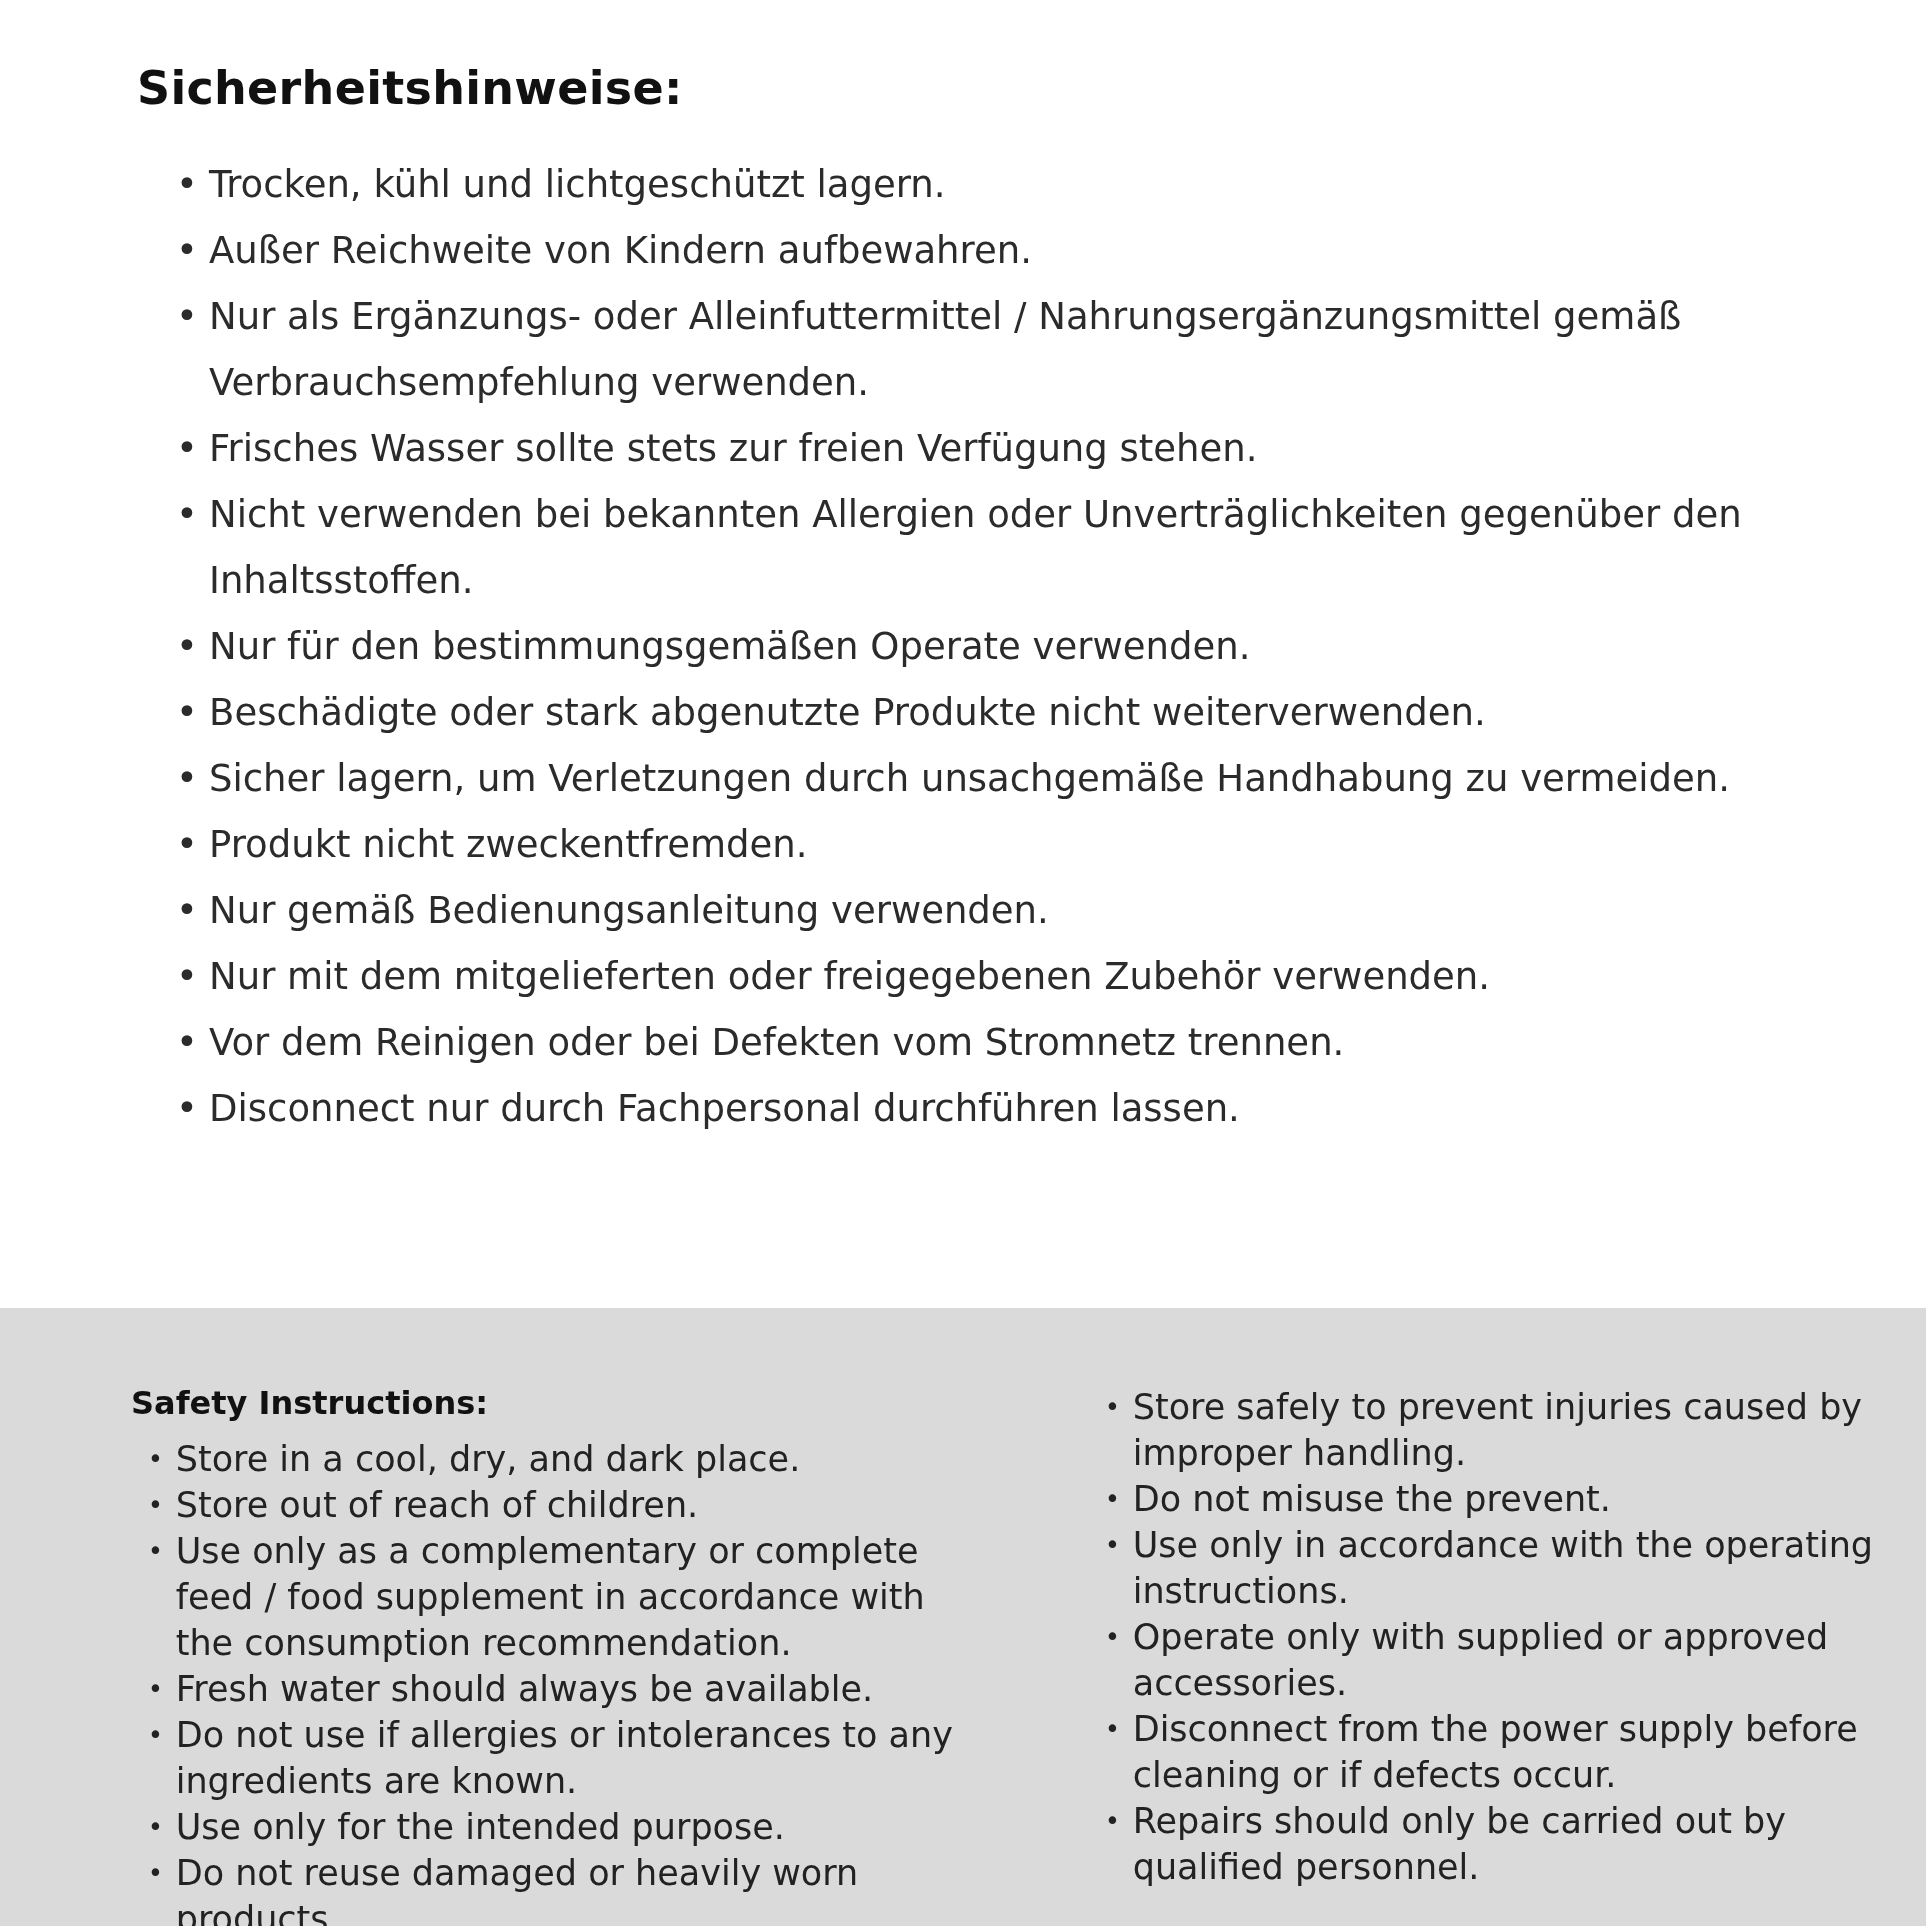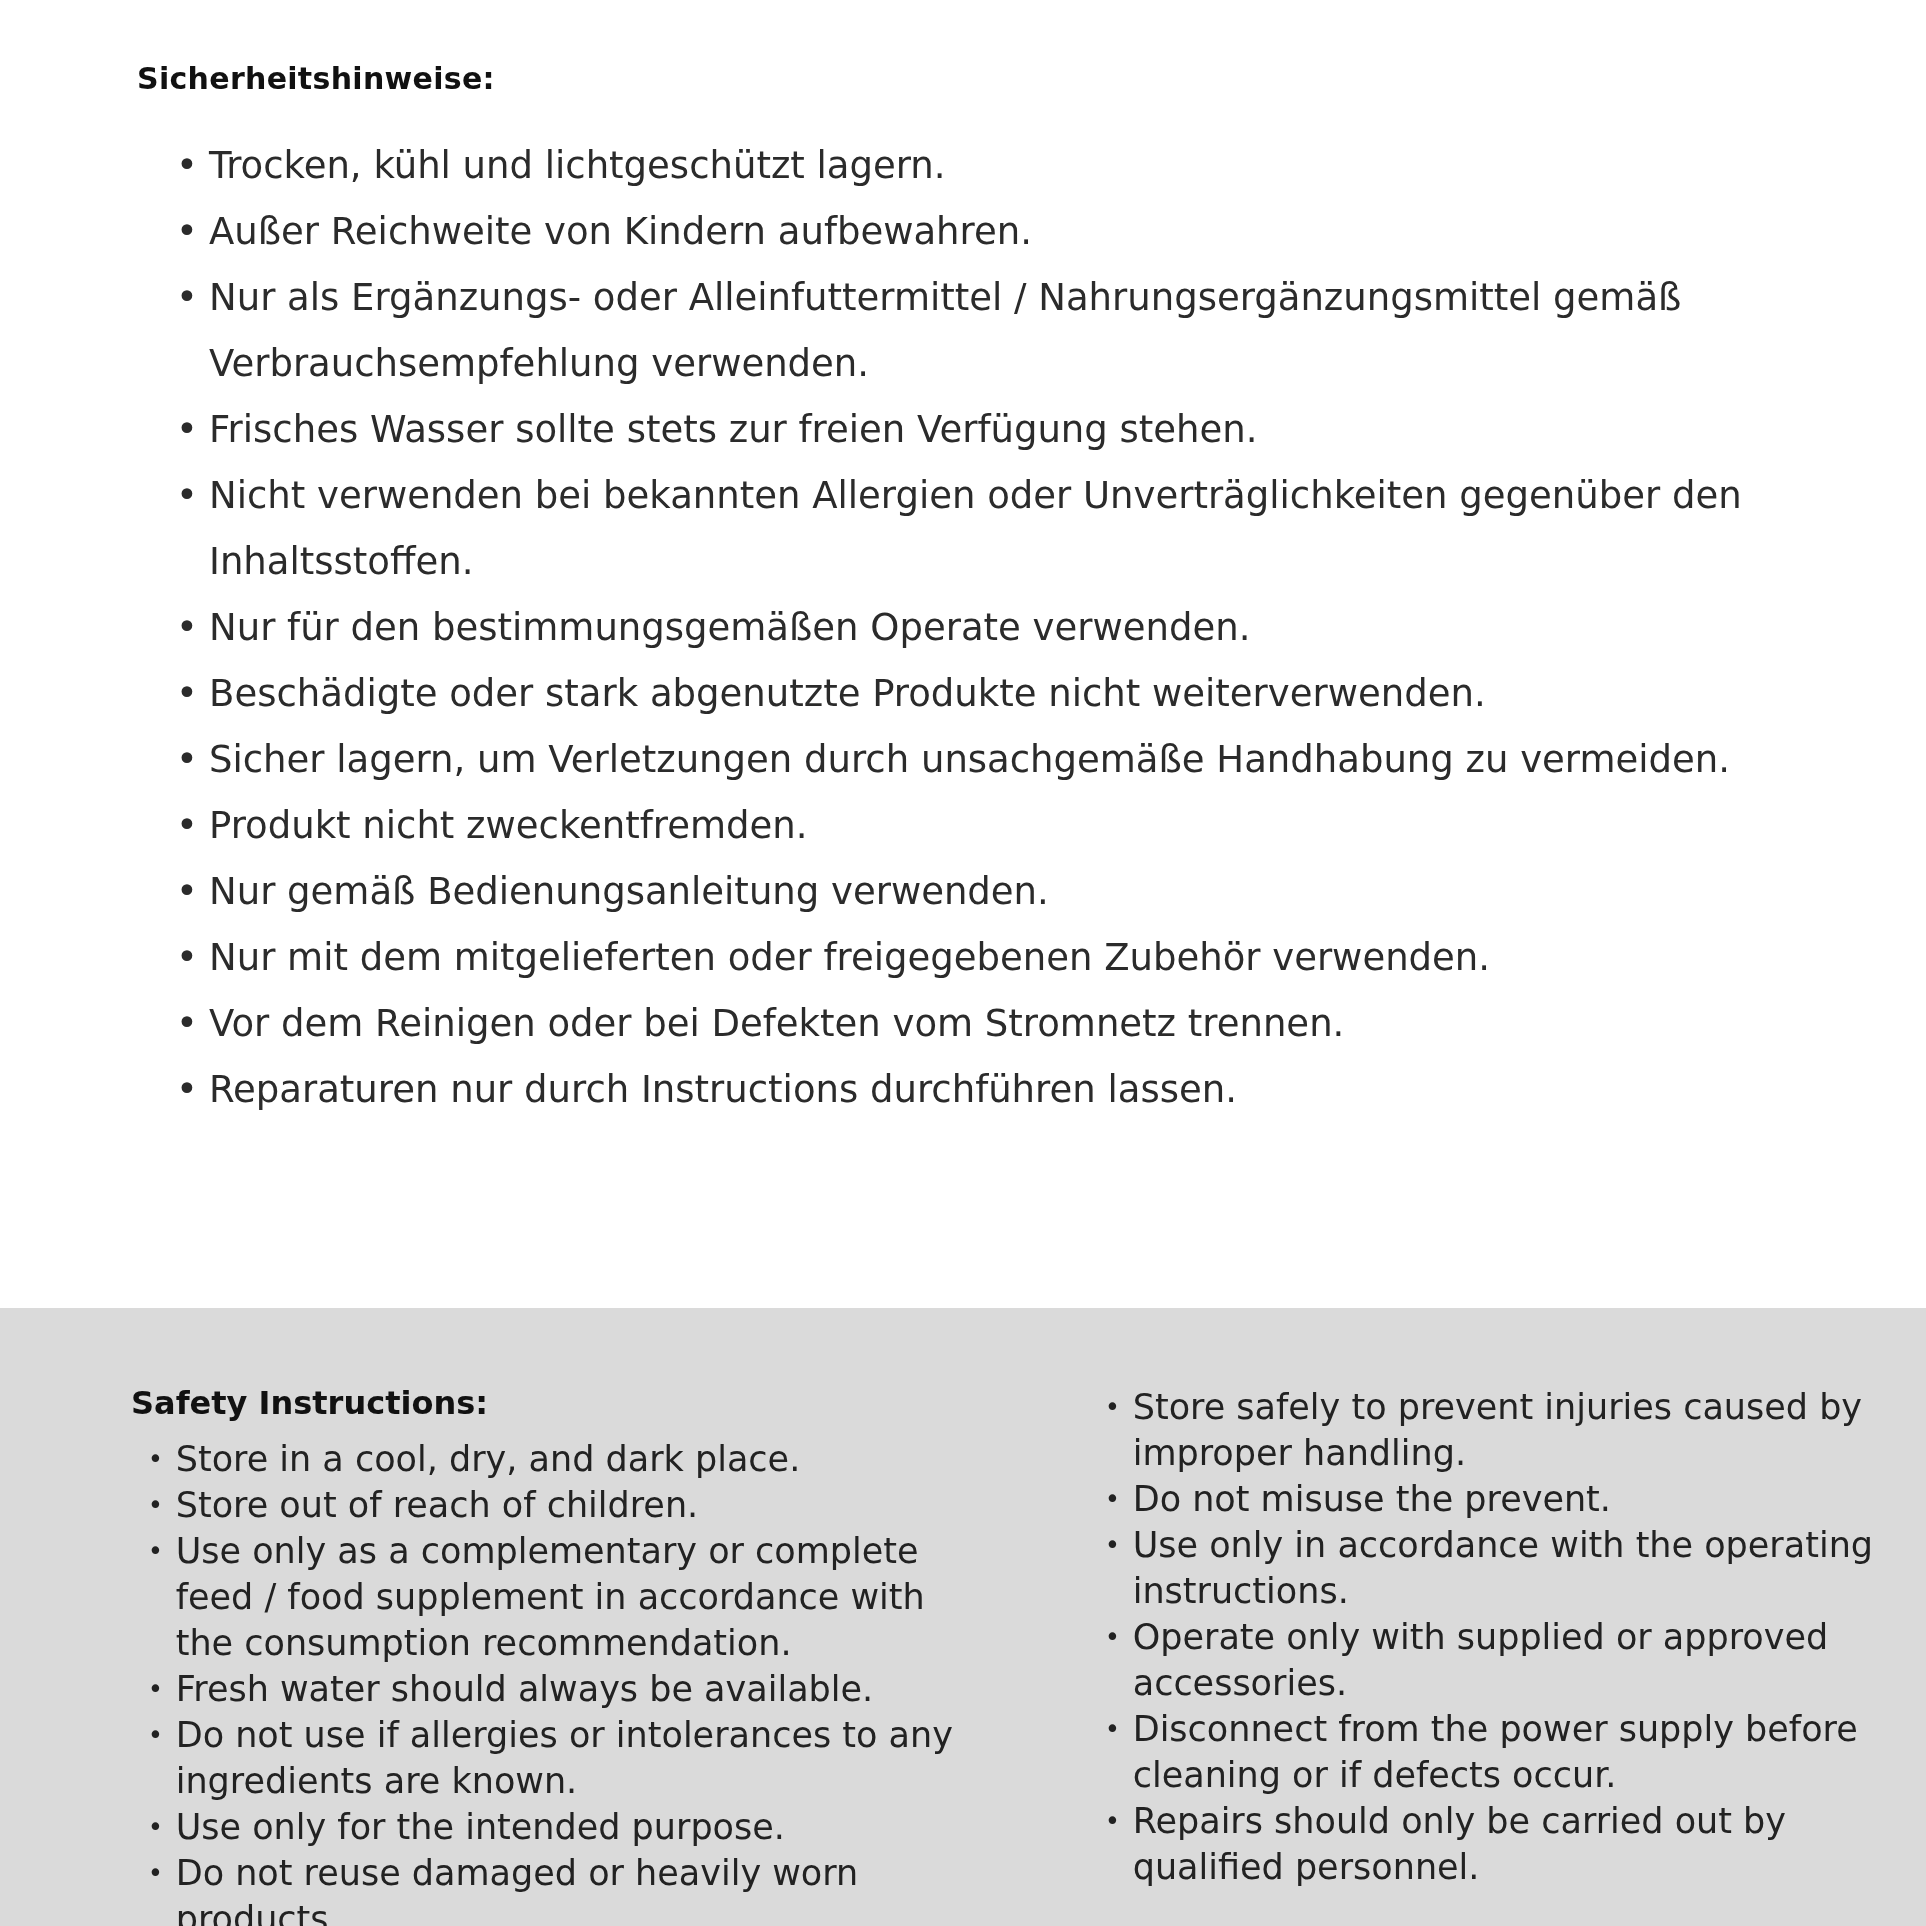--- a/index.html
+++ b/index.html
@@ -20,21 +20,21 @@
   
   .de-section {
     position: absolute;
     top: 0; left: 0;
     width: 1926px;
     height: 1308px;
     background: #ffffff;
     padding: 61px 71px 0 137px;
   }
   .de-section h1 {
-    font-size: 30px;
+    font-size: 46px;
     font-weight: 700;
     color: #111111;
     letter-spacing: 0.3px;
     margin-bottom: 37px;
   }
   .de-section ul {
     list-style: none;
     margin-left: 39px;
     max-width: 1682px;
   }
@@ -106,21 +106,21 @@
       <li>Nur als Ergänzungs- oder Alleinfuttermittel / Nahrungsergänzungsmittel gemäß Verbrauchsempfehlung verwenden.</li>
       <li>Frisches Wasser sollte stets zur freien Verfügung stehen.</li>
       <li>Nicht verwenden bei bekannten Allergien oder Unverträglichkeiten gegenüber den Inhaltsstoffen.</li>
       <li>Nur für den bestimmungsgemäßen Operate verwenden.</li>
       <li>Beschädigte oder stark abgenutzte Produkte nicht weiterverwenden.</li>
       <li>Sicher lagern, um Verletzungen durch unsachgemäße Handhabung zu vermeiden.</li>
       <li>Produkt nicht zweckentfremden.</li>
       <li>Nur gemäß Bedienungsanleitung verwenden.</li>
       <li>Nur mit dem mitgelieferten oder freigegebenen Zubehör verwenden.</li>
       <li>Vor dem Reinigen oder bei Defekten vom Stromnetz trennen.</li>
-      <li>Reparaturen nur durch Instructions durchführen lassen.</li>
+      <li>Disconnect nur durch Fachpersonal durchführen lassen.</li>
     </ul>
   </section>
 
   <section class="en-section">
     <div class="en-col left">
       <h2>Safety Instructions:</h2>
       <ul>
         <li>Store in a cool, dry, and dark place.</li>
         <li>Store out of reach of children.</li>
         <li>Use only as a complementary or complete feed / food supplement in accordance with the consumption recommendation.</li>

